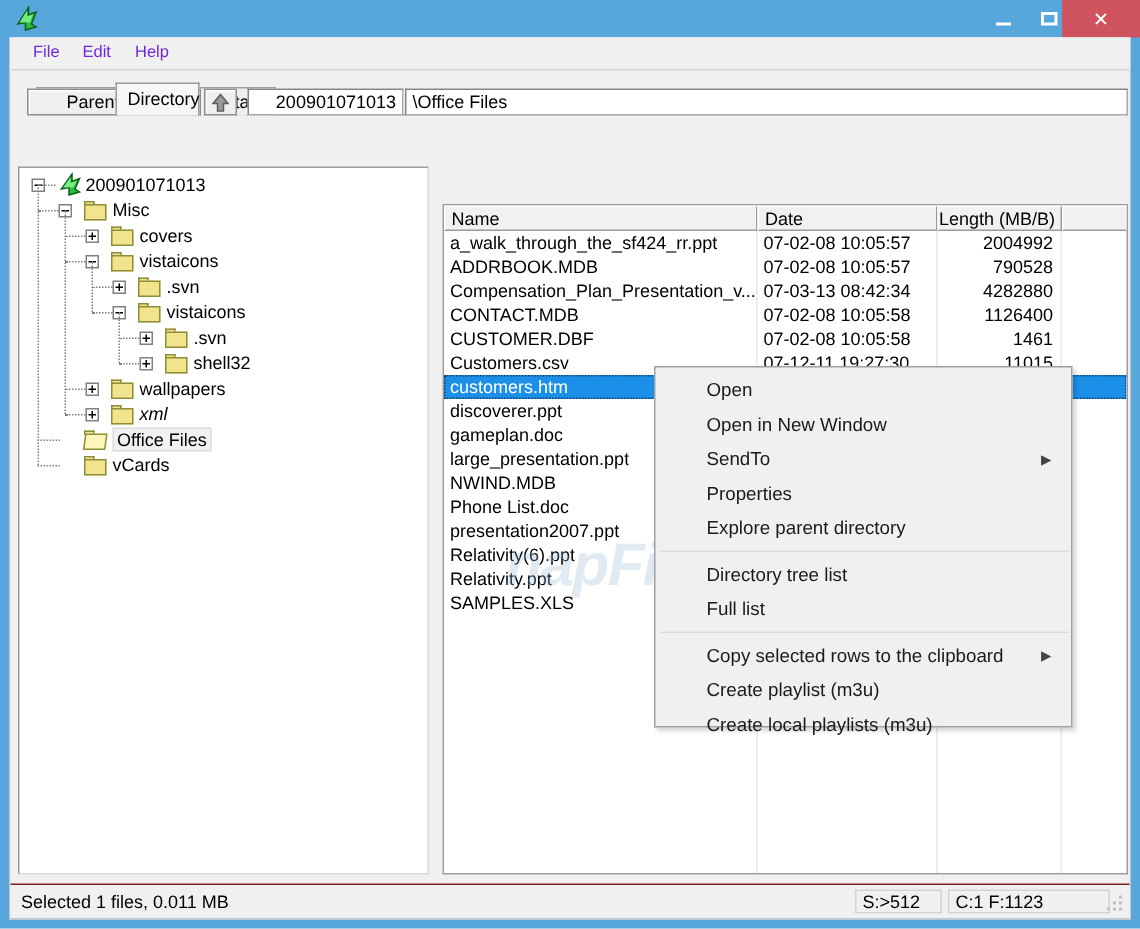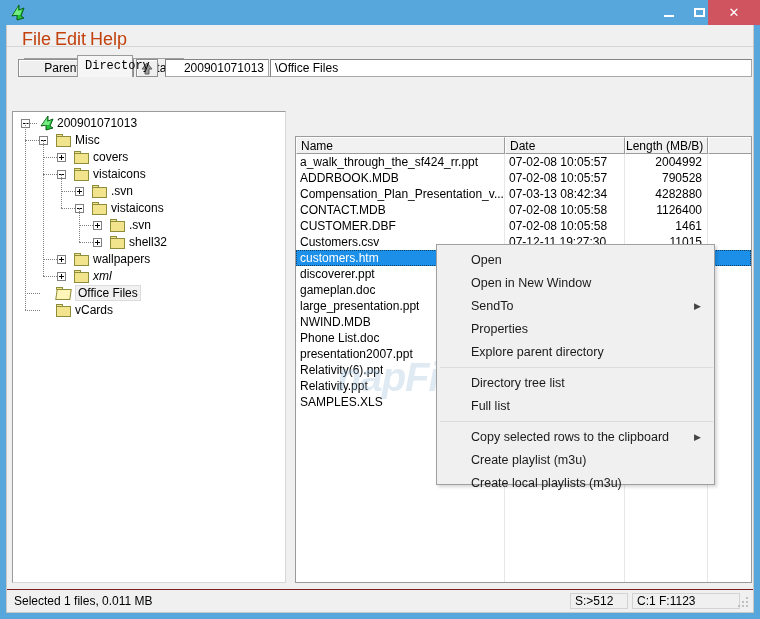--- a/index.html
+++ b/index.html
@@ -72,21 +72,21 @@
 
   
   #menubar {
     position: absolute; left: 0; top: 0;
     width: 100%; height: 21px;
     background: #f0f0f0;
     border-bottom: 1px solid #d6d6d6;
   }
   .menu-item {
     position: absolute; top: 3px;
-    font-size: 18px; color: #c2410c;
+    font-size: 11px; color: #6d28d9;
     padding: 1px 5px; cursor: default;
   }
   #menu-file { left: 10px; }
   #menu-edit { left: 43px; }
   #menu-help { left: 78px; }
 
   
   #tabstrip {
     position: absolute; left: 8px; top: 30px;
     width: 732px; height: 22px;
@@ -100,21 +100,20 @@
     border: 1px solid #a0a0a0;
     border-bottom: none;
     box-sizing: border-box;
     cursor: default;
   }
   .tab.active {
     height: 22px; line-height: 21px;
     background: #f6f6f6;
     border-color: #9a9a9a;
     z-index: 3;
-    font-family: Liberation Mono, monospace;
   }
   #tab-search { left: 9px; width: 53px; }
   #tab-directory { left: 62px; width: 56px; }
   #tab-catalog { left: 118px; width: 51px; }
   #tab-underline {
     position: absolute; left: 9px; bottom: 0;
     width: 723px; height: 1px; background: #a0a0a0;
   }
   #btn-parent {
     position: absolute; left: 11px; top: 34px;

